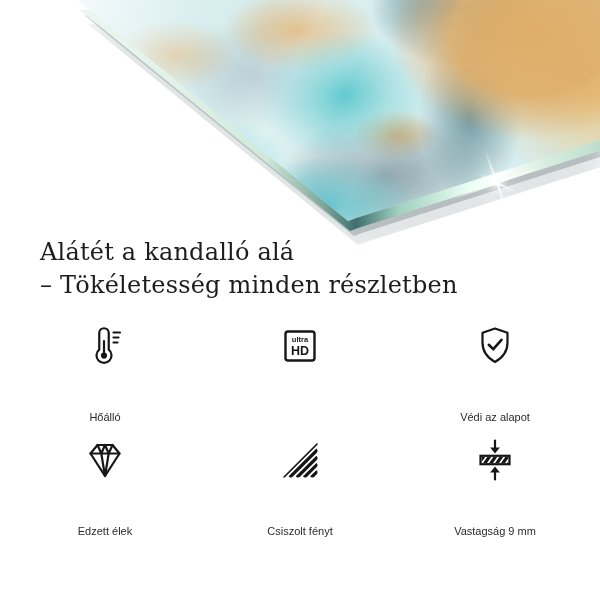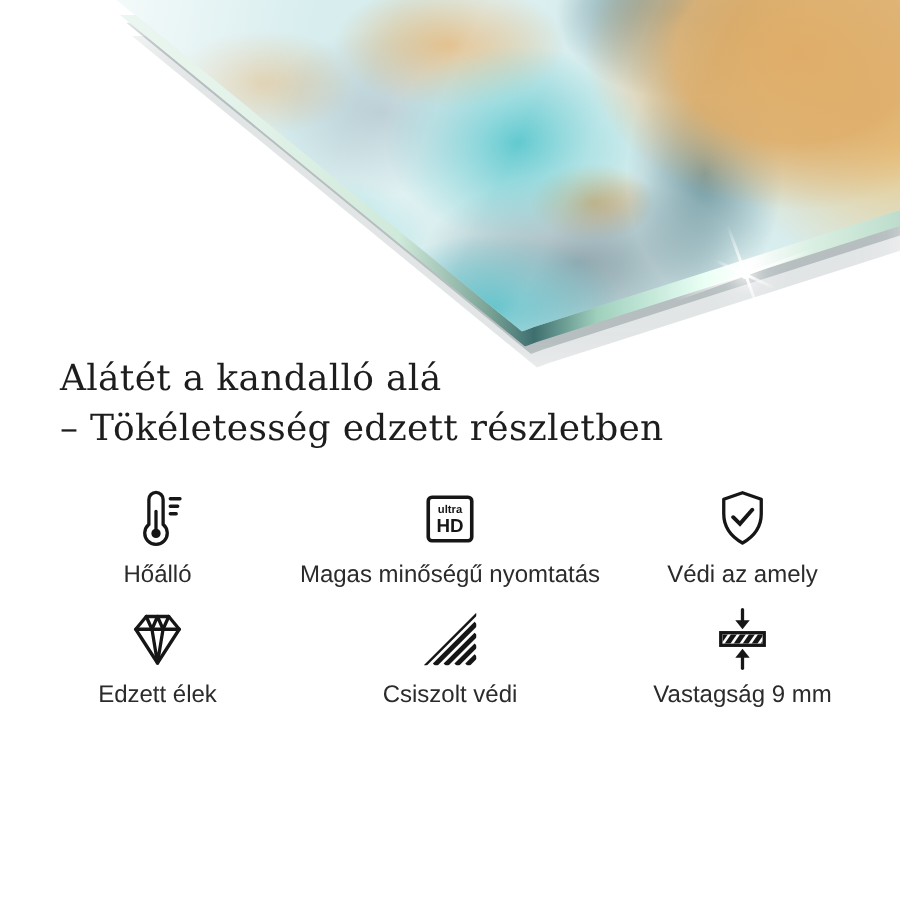--- a/index.html
+++ b/index.html
@@ -63,30 +63,30 @@
 
   
   .title{margin:2px 40px 0;font-family:"DejaVu Serif","Liberation Serif",serif;
     font-weight:400;font-size:24px;line-height:33px;color:var(--text-primary);letter-spacing:0.2px;}
   .title span{display:block;}
   .desc{margin:13px 40px 0;max-width:516px;font-size:12.5px;line-height:23px;
     color:var(--text-secondary);}
 
   
   .features{margin:22px 0 0 40px;display:grid;grid-template-columns:130px 260px 130px;row-gap:13px;}
-  .feature{display:flex;flex-direction:column;align-items:center;}
+  .feature{display:flex;flex-direction:column;align-items:center;gap:34px;}
   .ficon{width:44px;height:44px;stroke:var(--icon-stroke);fill:none;
     stroke-width:2.2;stroke-linecap:round;}
   .ficon .fill{fill:var(--icon-stroke);stroke:none;}
   .ficon .thick{stroke-width:3.2;stroke-linecap:butt;}
   .ficon text{fill:var(--icon-stroke);stroke:none;font-family:"Liberation Sans",sans-serif;
     text-anchor:middle;}
   .ficon .badge-sm{font-size:7.5px;font-weight:700;}
   .ficon .badge-lg{font-size:12.5px;font-weight:800;}
-  .flabel{margin-top:8px;font-size:16px;line-height:15px;color:var(--label-color);text-align:center;}
+  .flabel{margin-top:8px;font-size:11px;line-height:15px;color:var(--label-color);text-align:center;}
 </style>
 </head>
 <body>
 
 <div class="page">
 
   <div class="hero">
     <div class="layer glass-shadow s2"></div>
     <div class="layer glass-shadow s1"></div>
     <div class="layer glass-edge"></div>
@@ -94,21 +94,21 @@
     <div class="sparkle">
       <i class="b1"></i>
         <i class="b2"></i>
         <i class="b3"></i>
         <i class="core"></i>
     </div>
   </div>
 
   <h1 class="title">
     <span>Alátét a kandalló alá</span>
-    <span>– Tökéletesség edzett részletben</span>
+    <span>– Tökéletesség minden részletben</span>
   </h1>
 
 
   <div class="features">
 
     <div class="feature">
       <svg class="ficon" viewBox="0 0 44 44">
         <path d="M16.25 9 A4.75 4.75 0 0 1 25.75 9 V25.6 A7.5 7.5 0 1 1 16.25 25.6 Z"></path>
         <circle class="fill" cx="21" cy="31.6" r="3.1"></circle>
         <line x1="21" y1="17" x2="21" y2="29.5"></line>
@@ -116,29 +116,28 @@
       </svg>
       <span class="flabel">Hőálló</span>
     </div>
 
     <div class="feature">
       <svg class="ficon" viewBox="0 0 44 44">
         <rect x="7.5" y="7.5" width="29" height="29" rx="2.5" stroke-width="2.4"></rect>
         <text class="badge-sm" x="22" y="18">ultra</text>
         <text class="badge-lg" x="22" y="30.5">HD</text>
       </svg>
-      <span class="flabel">Magas minőségű nyomtatás</span>
     </div>
 
     <div class="feature">
       <svg class="ficon" viewBox="0 0 44 44">
         <path d="M22 4.5 L34.5 8.8 V18.5 C34.5 27.5 29.5 33.8 22 38 C14.5 33.8 9.5 27.5 9.5 18.5 V8.8 Z" stroke-linejoin="round"></path>
         <path d="M15.8 20.8 L20.3 25.2 L28.5 15.8" stroke-width="2.6"></path>
       </svg>
-      <span class="flabel">Védi az amely</span>
+      <span class="flabel">Védi az alapot</span>
     </div>
 
     <div class="feature">
       <svg class="ficon" viewBox="0 0 44 44">
         <path d="M14.5 7 H29.5 L36.5 15.5 L22 38 L7.5 15.5 Z" stroke-linejoin="round"></path>
         <path d="M7.5 15.5 H36.5"></path>
         <path d="M14.5 7 L18.3 15.5 L22 7 L25.7 15.5 L29.5 7" stroke-linejoin="round"></path>
         <path d="M18.3 15.5 L22 38 M25.7 15.5 L22 38"></path>
       </svg>
       <span class="flabel">Edzett élek</span>
@@ -152,21 +151,21 @@
             </clipPath>
         </defs>
         <g clip-path="url(#triclip)">
           <path class="thick" d="M4.5 39.5 L39.5 4.5"></path>
           <path class="thick" d="M11.7 39.5 L39.5 11.7"></path>
           <path class="thick" d="M18.9 39.5 L39.5 18.9"></path>
           <path class="thick" d="M26.1 39.5 L39.5 26.1"></path>
           <path class="thick" d="M33.3 39.5 L39.5 33.3"></path>
         </g>
       </svg>
-      <span class="flabel">Csiszolt védi</span>
+      <span class="flabel">Csiszolt fényt</span>
     </div>
 
     <div class="feature">
       <svg class="ficon" viewBox="0 0 44 44">
         <defs>
           <clipPath id="barclip">
               <rect x="8.7" y="19" width="26.6" height="6"></rect>
             </clipPath>
         </defs>
         <path d="M22 2.5 V9.5"></path>

